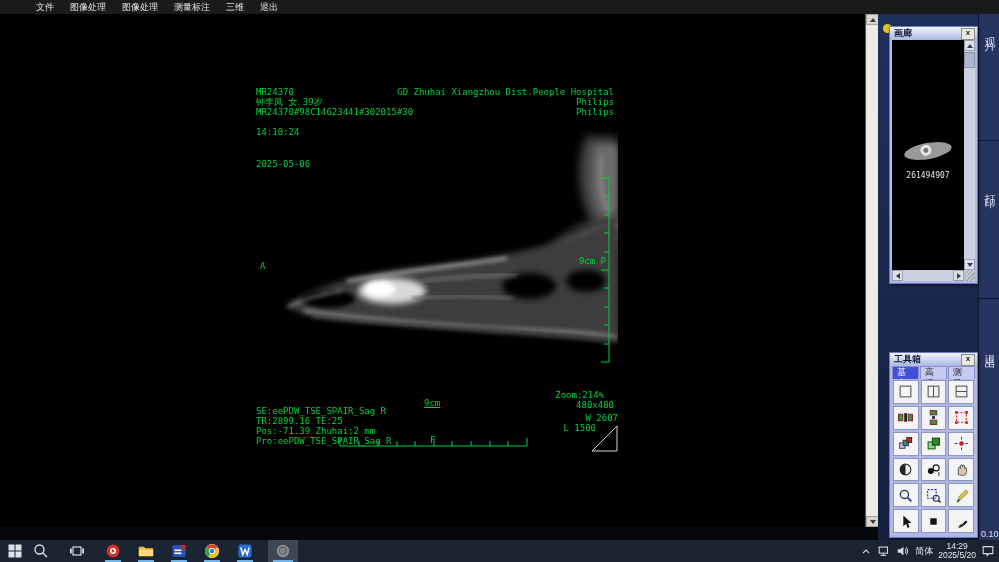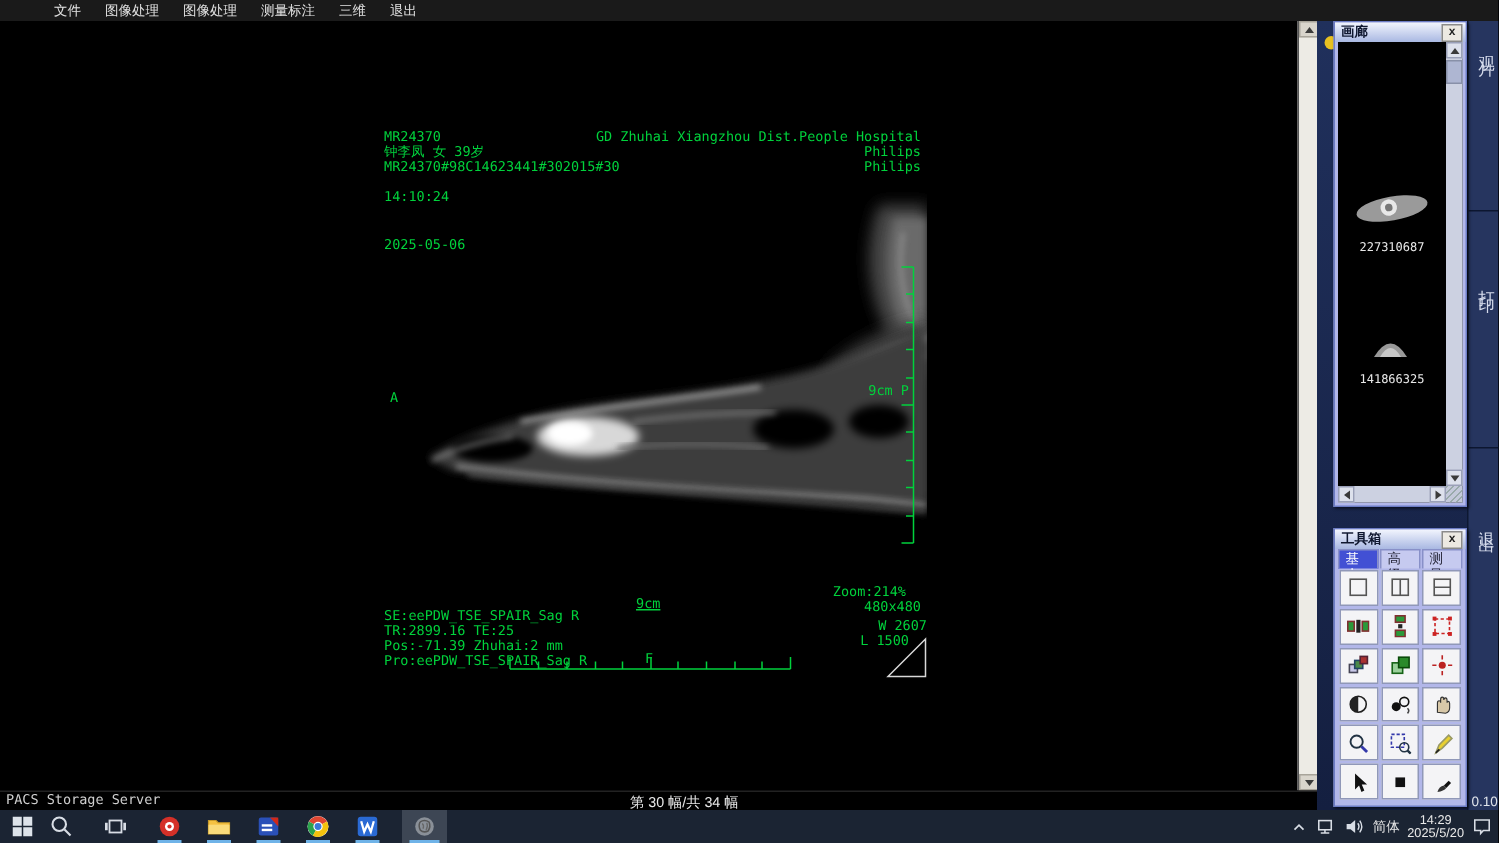--- a/index.html
+++ b/index.html
@@ -38,21 +38,21 @@
   #yellowdot{position:absolute;left:883px;top:24px;width:9px;height:9px;border-radius:50%;background:#e8c020;}
 
   
   .panel{position:absolute;background:#b2b7e9;border:1px solid #6c7cc4;box-shadow:1px 1px 2px rgba(0,0,0,.6);box-sizing:border-box;}
   .ptitle{height:13px;background:linear-gradient(#f2f5fe,#a9b8e2);display:flex;align-items:center;
           justify-content:space-between;padding:0 2px 0 4px;}
   .ptitle .t{font-size:9px;color:#101830;font-weight:bold;}
   .xbtn{width:12px;height:10px;background:#ece9e2;border:1px solid #8a8a8a;font-size:8px;line-height:8px;
         text-align:center;color:#222;font-weight:bold;cursor:default;}
 
-  #gallery{left:889px;top:14px;width:89px;height:324px;}
+  #gallery{left:889px;top:26px;width:89px;height:258px;}
   #gal-body{position:absolute;left:2px;top:13px;right:2px;bottom:2px;background:#000;}
   #gal-content{position:absolute;left:0;top:0;right:11px;bottom:11px;overflow:hidden;background:#000;}
   .thumb-item{position:absolute;left:0;width:100%;text-align:center;cursor:pointer;}
   .thumb-label{display:block;color:#e8e8e8;font-family:"DejaVu Sans Mono",monospace;font-size:8px;margin-top:1px;}
   .galbar{position:absolute;background:#ccd1e1;}
   #gal-vscroll{right:0;top:0;width:11px;bottom:11px;}
   #gal-hscroll{left:0;bottom:0;right:11px;height:11px;}
   .gbtn{position:absolute;width:11px;height:11px;background:#dde1ec;border:1px solid #9aa0b8;box-sizing:border-box;
         display:flex;align-items:center;justify-content:center;}
   #gal-thumbbar{position:absolute;right:0;top:12px;width:11px;height:16px;background:#aeb6d2;border:1px solid #8890a8;box-sizing:border-box;}
@@ -171,21 +171,21 @@
       <div class="ov right" style="right:4px;top:2px;">GD Zhuhai Xiangzhou Dist.People Hospital</div>
       <div class="ov right" style="right:4px;top:12px;">Philips</div>
       <div class="ov right" style="right:4px;top:22px;">Philips</div>
       <div class="ov" style="left:8px;top:176px;">A</div>
       <div class="ov" style="right:12px;top:171px;">9cm P</div>
       <div class="ov" style="left:172px;top:313px;text-decoration:underline;">9cm</div>
       <div class="ov" style="left:178px;top:350px;">F</div>
       <div class="ov right" style="right:14px;top:305px;">Zoom:214%</div>
       <div class="ov right" style="right:4px;top:315px;">480x480</div>
       <div class="ov" style="right:0;top:328px;">W 2607</div>
-      <div class="ov" style="right:12px;top:338px;">L 1500</div>
+      <div class="ov" style="right:22px;top:338px;">L 1500</div>
       <div class="ov" style="left:4px;top:321px;">SE:eePDW_TSE_SPAIR_Sag R</div>
       <div class="ov" style="left:4px;top:331px;">TR:2899.16 TE:25</div>
       <div class="ov" style="left:4px;top:341px;">Pos:-71.39 Zhuhai:2 mm</div>
       <div class="ov" style="left:4px;top:351px;">Pro:eePDW_TSE_SPAIR_Sag R</div>
     </div>
   </div>
 
   <div id="vscroll">
     <div class="sbtn" style="top:0;">
         <span class="tri-up"></span>
@@ -211,25 +211,21 @@
       <span class="xbtn">x</span>
     </div>
     <div id="gal-body">
       <div id="gal-content">
           <div class="thumb-item" style="top: 96px;"><span><svg width="56" height="30" viewBox="0 0 56 30">
                 <g transform="rotate(-10 28 15)">
                   <ellipse cx="28" cy="15" rx="24" ry="8" fill="#9a9a9a"></ellipse>
                   <circle cx="26" cy="14" r="5.5" fill="#e8e8e8"></circle>
                   <circle cx="26" cy="14" r="2.5" fill="#777"></circle>
                 </g>
-              </svg></span><span class="thumb-label">227310687</span></div>
-          <div class="thumb-item" style="top: 186px;"><span><svg width="56" height="28" viewBox="0 0 56 28">
-                <path d="M16,24 Q27,6 38,24 Z" fill="#999"></path>
-                <path d="M20,24 Q27,12 34,24 Z" fill="#c8c8c8"></path>
-              </svg></span><span class="thumb-label">141866325</span></div>
+              </svg></span><span class="thumb-label">261494907</span></div>
         </div>
       <div id="gal-vscroll" class="galbar">
         <div class="gbtn" style="top:0;">
             <span class="tri-up"></span>
           </div>
         <div class="gbtn" style="bottom:0;">
             <span class="tri-down"></span>
           </div>
       </div>
       <div id="gal-thumbbar"></div>
@@ -367,24 +363,20 @@
         </div>
         <div class="tool">
           <svg width="15" height="15" viewBox="0 0 14 14">
             <path d="M8,9 L11,6 L12.5,7.5 L9.5,10.5 Z" fill="#111"></path>
             <path d="M4,13 Q5,9.5 8,9 L9.5,10.5 Q8,12.5 4,13 Z" fill="#333"></path>
           </svg>
         </div>
       </div>
   </div>
 
-  <div id="statusbar">
-    <span id="status-left">PACS Storage Server</span>
-    <span id="status-center">第 30 幅/共 34 幅</span>
-  </div>
   <span id="status-right">0.10</span>
 
   <div id="taskbar">
     <div class="tb-item" style="left:2px;">
         <svg width="16" height="16" viewBox="0 0 16 16">
           <rect x="1.5" y="1.5" width="6" height="6" fill="#dde3ea"></rect>
           <rect x="8.5" y="1.5" width="6" height="6" fill="#dde3ea"></rect>
           <rect x="1.5" y="8.5" width="6" height="6" fill="#dde3ea"></rect>
           <rect x="8.5" y="8.5" width="6" height="6" fill="#dde3ea"></rect>
         </svg>

